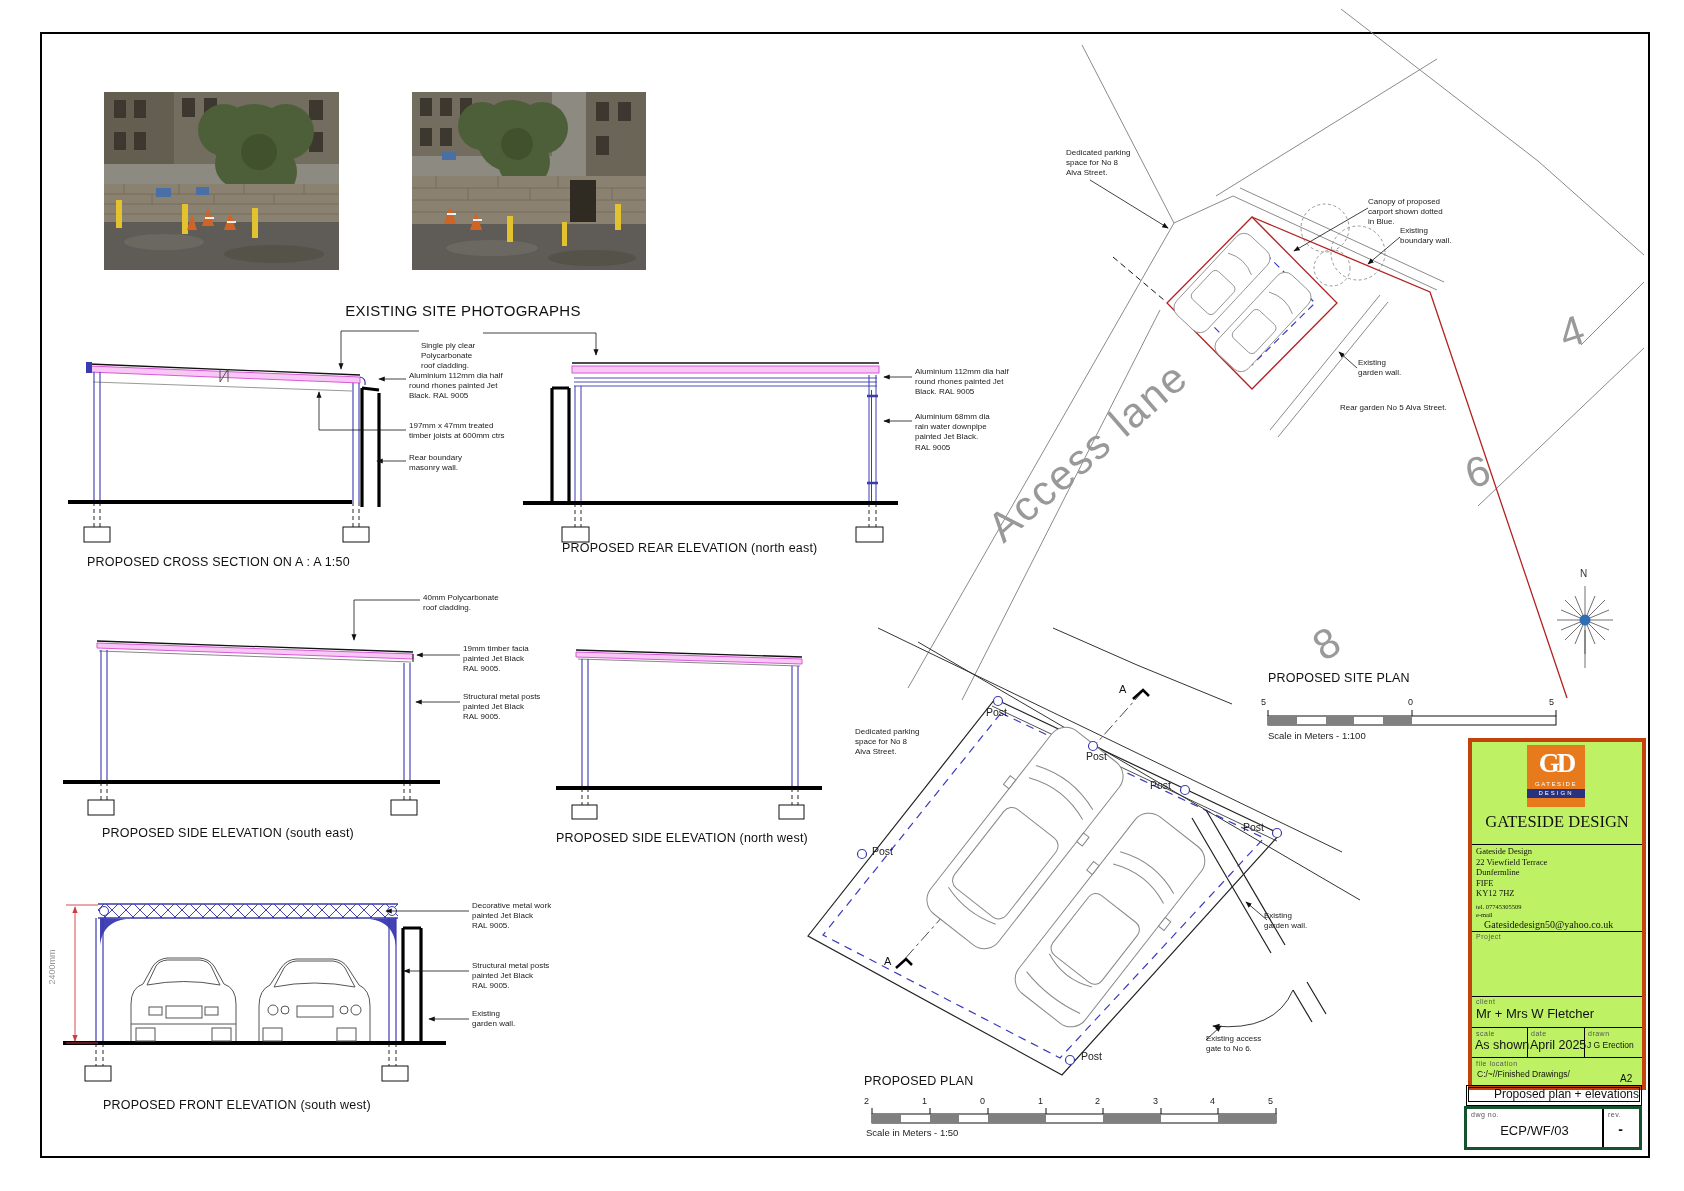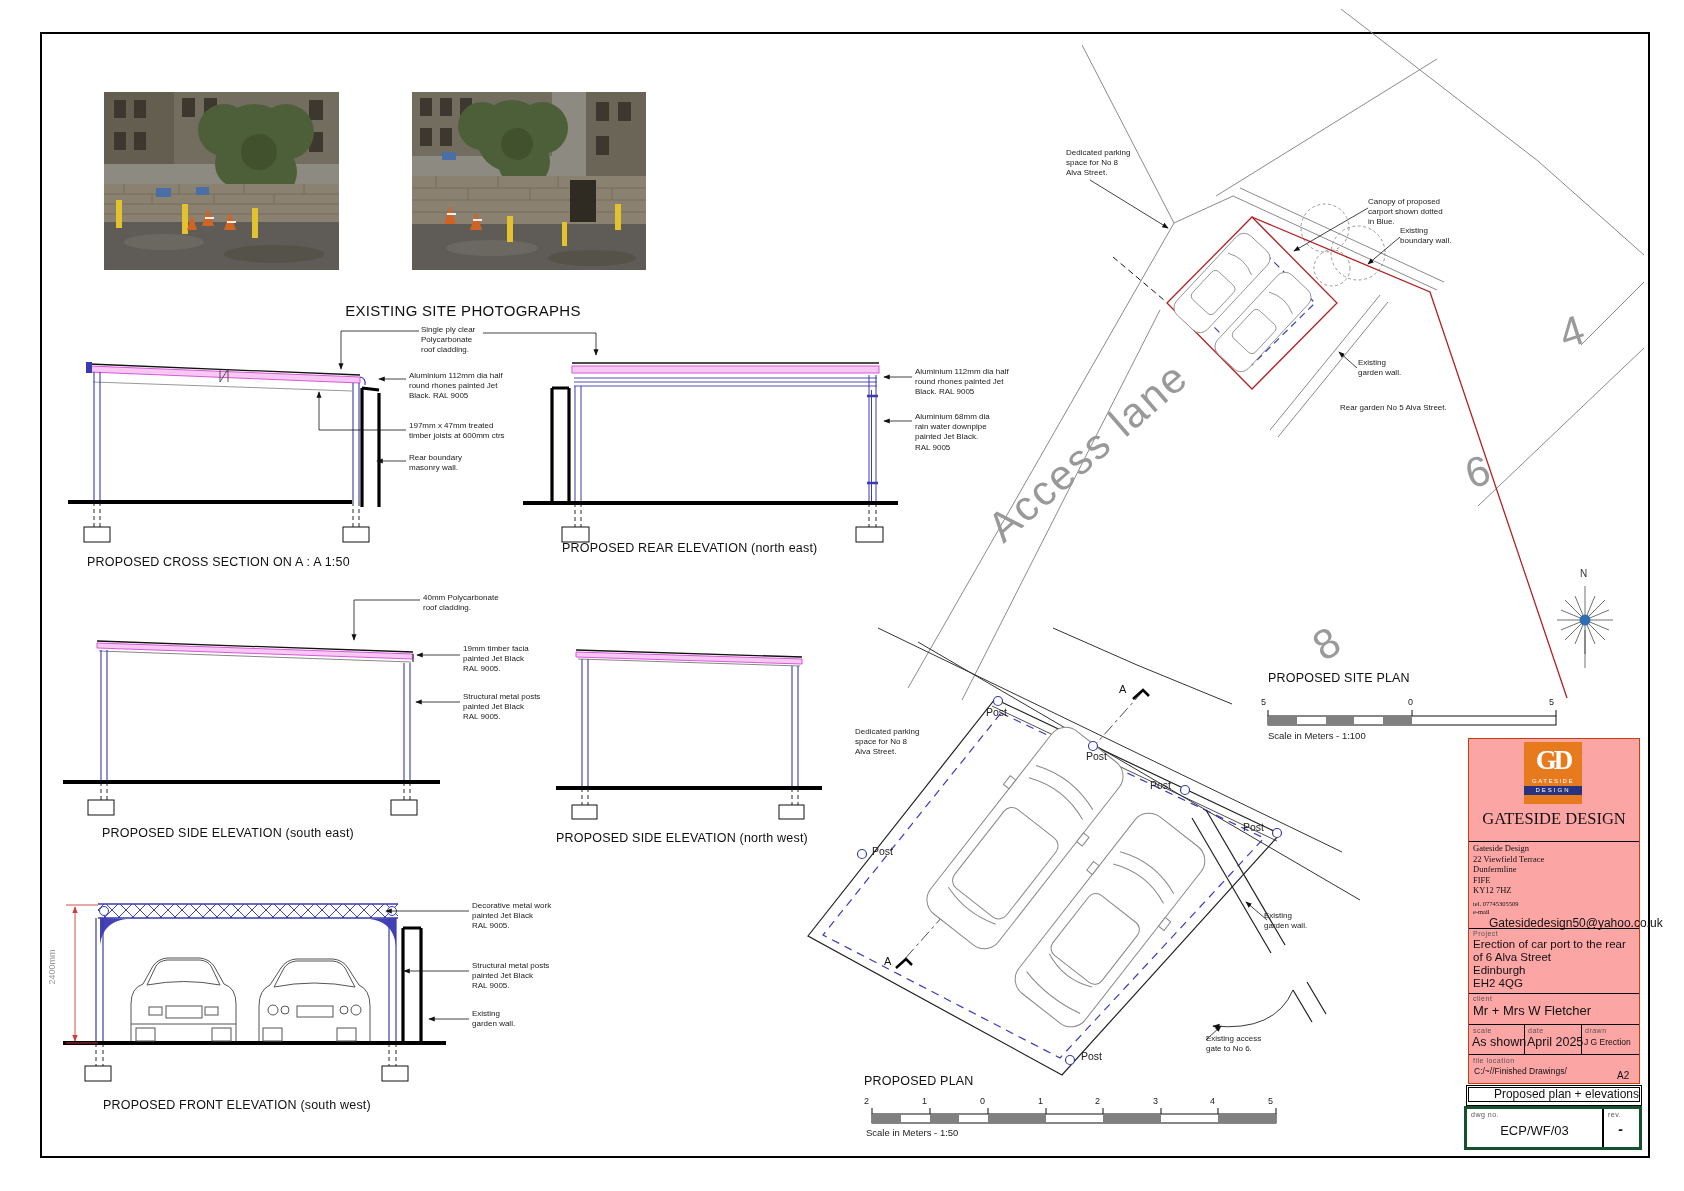--- a/index.html
+++ b/index.html
@@ -15,33 +15,33 @@
   .scl{position:absolute;font-size:9.5px;color:#222}
   .post{position:absolute;font-size:10.5px;color:#222;white-space:nowrap}
   .amark{position:absolute;font-size:11px;color:#111}
   .bignum{position:absolute;font-size:42px;color:#9a9a9a;transform:rotate(-18deg)}
   .bignum8{transform:rotate(-30deg)}
   .lane{position:absolute;left:948px;top:428px;width:280px;text-align:center;
         font-size:42px;letter-spacing:2px;color:#999;transform:rotate(-41deg)}
   .dim{position:absolute;left:34px;top:962px;font-size:9px;color:#999;transform:rotate(-90deg)}
   .cnorth{position:absolute;left:1580px;top:568px;font-size:10px;color:#333}
   
-  .tb{position:absolute;left:1468px;top:738px;width:170px;height:344px;border:1px solid #c2410c;background:#fca5a5}
+  .tb{position:absolute;left:1468px;top:738px;width:170px;height:344px;border:4px solid #c2410c;background:#bef264}
   .tb *{position:absolute}
   .tb .logo{left:55px;top:3px;width:58px;height:62px;background:#e87a1e;text-align:center}
   .tb .logo .gd{position:static;display:block;font-weight:bold;font-size:27px;color:#fff;letter-spacing:-3px;
                 font-family:"Liberation Serif",serif;line-height:36px}
   .tb .logo .ln1{position:static;display:block;font-size:6px;color:#fff;letter-spacing:1.5px}
   .tb .logo .ln2{position:static;display:block;font-size:6px;color:#fff;letter-spacing:2px;background:#27337e;margin-top:2px;line-height:9px}
   .tb .company{left:0;top:70px;width:170px;text-align:center;font-family:"Liberation Serif",serif;font-size:16.5px;color:#111;white-space:nowrap}
   .tb .sec{left:0;width:170px;border-top:1px solid #000}
   .tb .addr{left:4px;top:104px;font-family:"Liberation Serif",serif;font-size:8.5px;line-height:10.5px;white-space:pre-line}
   .tb .tel{left:4px;top:161px;font-family:"Liberation Serif",serif;font-size:6.5px}
   .tb .eml1{left:4px;top:169px;font-family:"Liberation Serif",serif;font-size:6.5px}
-  .tb .eml2{left:20px;top:177px;font-family:Liberation Sans, sans-serif;font-size:12px}
+  .tb .eml2{left:12px;top:177px;font-family:Liberation Serif, serif;font-size:10px}
   .lbl{font-size:7px;color:#555;letter-spacing:.5px}
   .tb .proj-l{left:4px;top:191px}
   .tb .proj{left:4px;top:199px;width:162px;font-size:11.5px;line-height:13px;white-space:pre-line}
   .tb .cli-l{left:4px;top:256px}
   .tb .cli{left:4px;top:264px;font-size:13px}
   .tb .c1{left:0;top:285px;height:30px;width:55px;border-right:1px solid #000}
   .tb .c2{left:55px;top:285px;height:30px;width:57px;border-right:1px solid #000}
   .tb .sc-l{left:4px;top:288px}.tb .sc{left:3px;top:296px;font-size:12.5px;white-space:nowrap}
   .tb .dt-l{left:59px;top:288px}.tb .dt{left:58px;top:296px;font-size:12.5px;white-space:nowrap}
   .tb .dr-l{left:116px;top:288px}.tb .dr{left:115px;top:298px;font-size:8.5px;white-space:nowrap}
@@ -398,21 +398,21 @@
 <div class="photos-cap" style="left:343px;top:302px;width:240px">EXISTING SITE PHOTOGRAPHS</div>
 
 <div class="cap" style="left:87px;top:555px">PROPOSED CROSS SECTION ON A : A   1:50</div>
 <div class="cap" style="left:562px;top:541px">PROPOSED REAR ELEVATION (north east)</div>
 <div class="cap" style="left:102px;top:826px">PROPOSED SIDE ELEVATION (south east)</div>
 <div class="cap" style="left:556px;top:831px">PROPOSED SIDE ELEVATION (north west)</div>
 <div class="cap" style="left:103px;top:1098px">PROPOSED FRONT ELEVATION (south west)</div>
 <div class="cap" style="left:1268px;top:671px">PROPOSED SITE PLAN</div>
 <div class="cap" style="left:864px;top:1074px">PROPOSED PLAN</div>
 
-<div class="ann" style="left:421px;top:325px">Single ply clear
+<div class="ann" style="left:421px;top:341px">Single ply clear
 Polycarbonate
 roof cladding.</div>
 <div class="ann" style="left:409px;top:371px">Aluminium 112mm dia half
 round rhones painted Jet
 Black. RAL 9005</div>
 <div class="ann" style="left:409px;top:421px">197mm x 47mm treated
 timber joists at 600mm ctrs</div>
 <div class="ann" style="left:409px;top:453px">Rear boundary
 masonry wall.</div>
 <div class="ann" style="left:915px;top:367px">Aluminium 112mm dia half
@@ -501,23 +501,20 @@
   <div class="addr">Gateside Design
 22 Viewfield Terrace
 Dunfermline
 FIFE
 KY12 7HZ</div>
   <div class="tel">tel. 07745305509</div>
   <div class="eml1">e-mail</div>
   <div class="eml2">Gatesidedesign50@yahoo.co.uk</div>
   <div class="sec" style="top:189px"></div>
   <div class="lbl proj-l">Project</div>
-  <div class="proj">Erection of car port to the rear of 6 Alva Street
-Edinburgh
-EH2 4QG</div>
   <div class="sec" style="top:254px"></div>
   <div class="lbl cli-l">client</div>
   <div class="cli">Mr + Mrs W Fletcher</div>
   <div class="sec" style="top:285px"></div>
   <div class="c1"></div>
   <div class="c2"></div>
   <div class="lbl sc-l">scale</div>
   <div class="sc">As shown</div>
   <div class="lbl dt-l">date</div>
   <div class="dt">April 2025</div>

